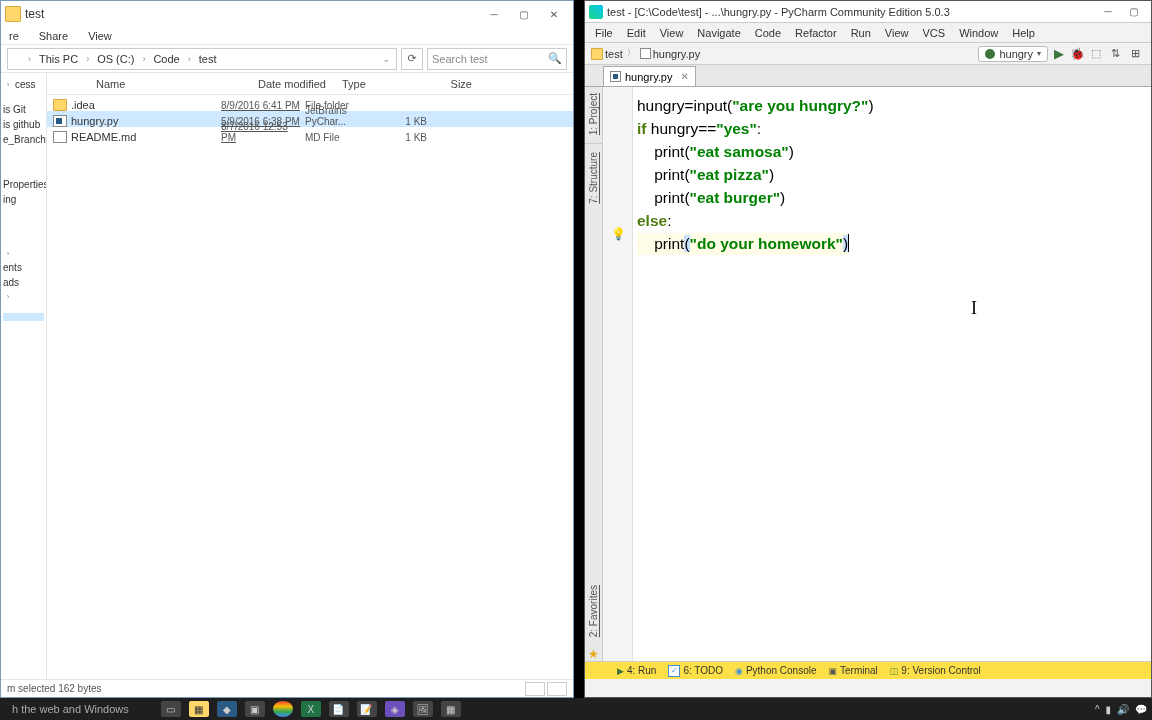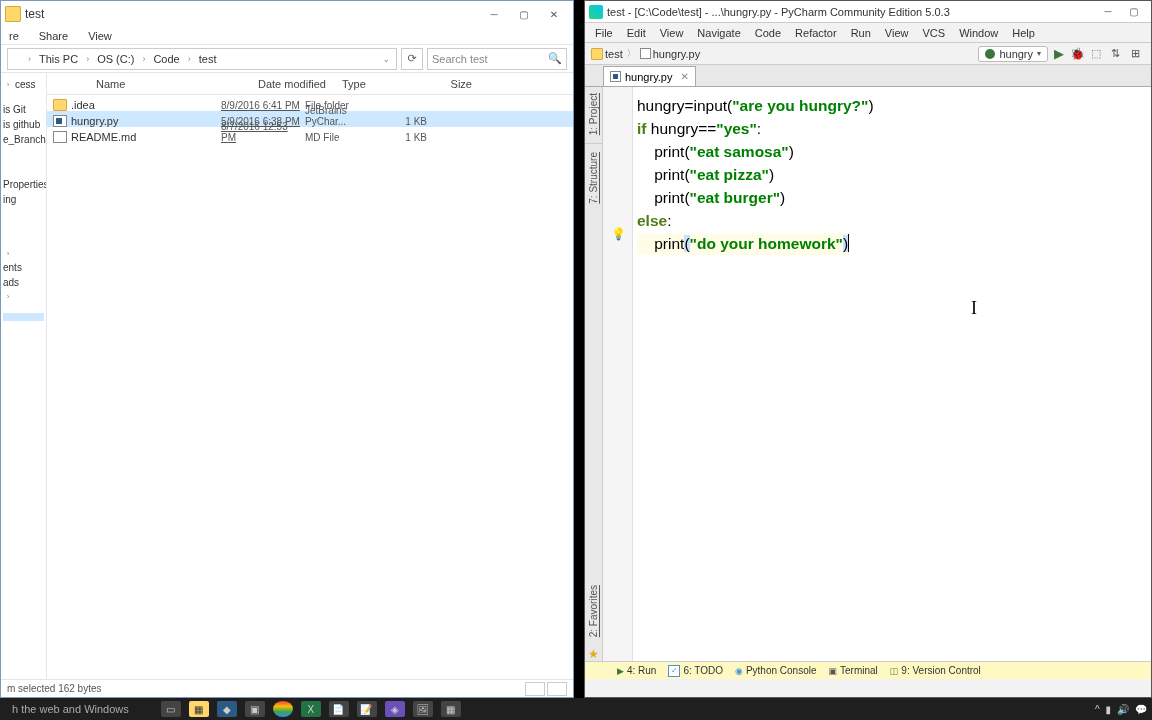--- a/index.html
+++ b/index.html
@@ -90,21 +90,21 @@
 .gutter .bulb { position: absolute; top: 140px; left: 8px; color: #e6a817; font-size: 12px; }
 .editor { flex: 1; padding: 8px 4px; font-family: "Consolas", "Courier New", monospace; font-size: 15.5px; line-height: 22px; white-space: pre; color: #000; position: relative; }
 .kw { color: #4d7c0f; font-weight: bold; }
 .fn { color: #000; }
 .str { color: #008000; font-weight: bold; }
 .op { color: #000; }
 .hl-line { background: #fffde7; display: inline-block; }
 .paren-hl { background: #c8e1ff; }
 .cursor { display: inline-block; width: 1px; height: 18px; background: #000; vertical-align: text-bottom; }
 
-.pc-bottom-tools { height: 18px; background: #fef9c3; border-top: 1px solid #ccc; display: flex; align-items: center; padding: 0 6px; gap: 12px; font-size: 10px; color: #333; }
+.pc-bottom-tools { height: 18px; background: #fde047; border-top: 1px solid #ccc; display: flex; align-items: center; padding: 0 6px; gap: 12px; font-size: 10px; color: #333; }
 .pc-bottom-tools .bt { display: flex; align-items: center; gap: 3px; }
 .bt-play::before { content: "▶"; color: #3c763d; font-size: 9px; }
 .bt-todo::before { content: "✓"; color: #4a90d9; background: #fff; border: 1px solid #4a90d9; font-size: 8px; width: 10px; height: 10px; display: inline-flex; align-items: center; justify-content: center; }
 .bt-con::before { content: "◉"; color: #4a90d9; font-size: 9px; }
 .bt-term::before { content: "▣"; color: #555; font-size: 9px; }
 .bt-vc::before { content: "◫"; color: #5e8d3a; font-size: 9px; }
 
 .pc-status { height: 18px; background: #e8e8e8; border-top: 1px solid #ccc; display: flex; align-items: center; padding: 0 6px; font-size: 10px; color: #666; }
 .pc-status .sq { width: 12px; height: 12px; border: 1px solid #999; margin-right: 6px; }
 .pc-status .right { margin-left: auto; display: flex; gap: 12px; }

